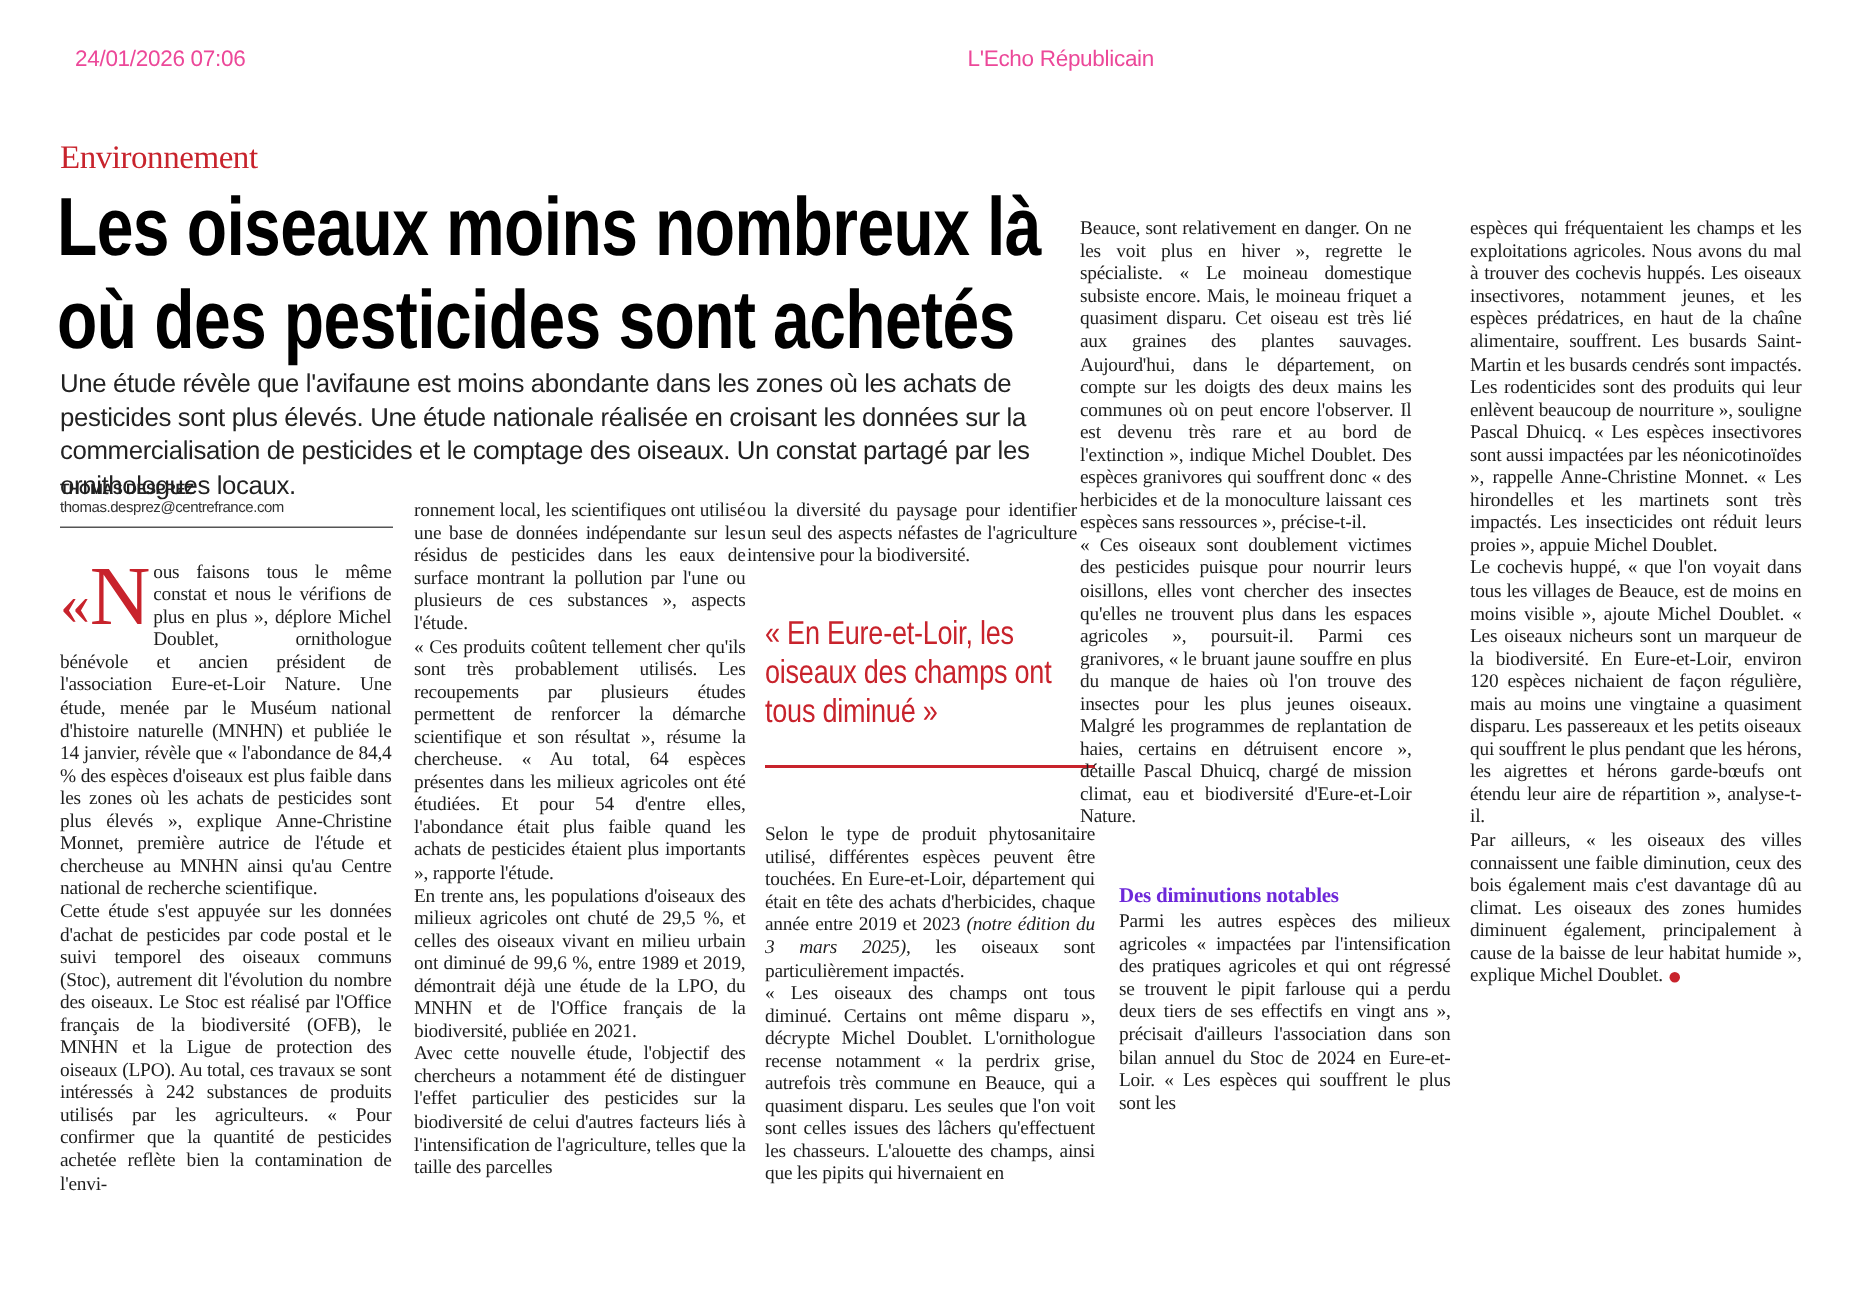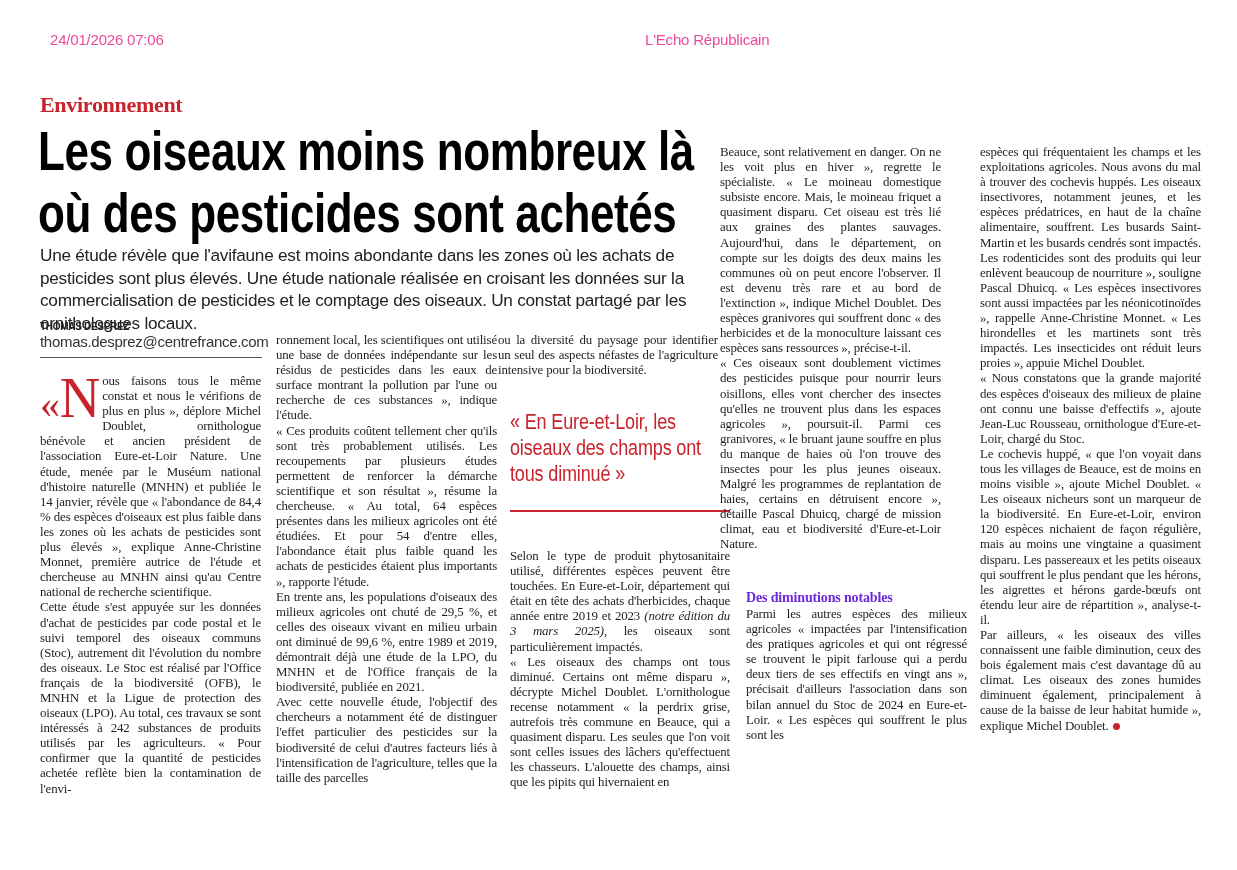--- a/index.html
+++ b/index.html
@@ -1,25 +1,25 @@
 <!DOCTYPE html>
 <html><head>
 <meta charset="utf-8">
 <style>
   html, body { margin:0; padding:0; background:#ffffff; }
   body { width:1237px; height:870px; position:relative; overflow:hidden; color:#1a1a1a; }
   .hdr { position:absolute; top:31px; font-family:"Liberation Sans", sans-serif; font-size:15px; color:#ec4899; letter-spacing:-0.2px; }
   .hdr-date { left:50px; }
   .hdr-pub { left:645px; }
-  .rubric { position:absolute; left:40px; top:92px; font-family:"Liberation Serif", serif; font-weight:bold; font-size:22px; color:#c8232c; letter-spacing:-0.3px; }
+  .rubric { position:absolute; left:40px; top:92px; font-family:"Liberation Serif", serif; font-weight:normal; font-size:22px; color:#c8232c; letter-spacing:-0.3px; }
   .headline { position:absolute; left:38px; top:120px; width:700px; font-family:"Liberation Sans", sans-serif; font-weight:bold; font-size:55px; line-height:62px; color:#000; transform:scaleX(0.80); transform-origin:left top; letter-spacing:-0.5px; white-space:nowrap; }
   .lead { position:absolute; left:40px; top:244px; width:690px; font-family:Liberation Sans, sans-serif; font-size:17.2px; line-height:22.5px; color:#222; letter-spacing:-0.25px; }
   .byline { position:absolute; left:40px; top:321px; width:222px; border-bottom:1px solid #555; padding-bottom:7px; }
   .byline-name { font-family:"Liberation Sans", sans-serif; font-weight:bold; font-size:10px; color:#222; letter-spacing:-0.3px; }
-  .byline-mail { font-family:"Liberation Sans", sans-serif; font-size:15px; color:#333; letter-spacing:-0.3px; margin-top:1px; }
+  .byline-mail { font-family:"Liberation Sans", sans-serif; font-size:10px; color:#333; letter-spacing:-0.3px; margin-top:1px; }
   .col { position:absolute; font-family:"Liberation Serif", serif; font-size:12.9px; line-height:15.1px; color:#1e1e1e; text-align:justify; hyphens:manual; letter-spacing:-0.15px; }
   .col p { margin:0; }
   .c1 { left:40px; top:374px; width:221px; }
   .c2 { left:276px; top:333px; width:221px; }
   .c3 { left:498px; top:333px; width:220px; }
   .c3b { left:510px; top:529px; width:220px;margin-top:20px; }
   .c4 { left:720px; top:145px; width:221px; }
   .c4b { left:746px; top:590px; width:221px; }
   .c5 { left:980px; top:145px; width:221px; }
   .dq { float:left; font-family:"Liberation Serif", serif; color:#c8232c; font-size:40px; line-height:44px; margin-right:2px; margin-top:2px; }
@@ -50,21 +50,21 @@
 </div>
 
 <div class="col c1">
   <p>
     <span class="dq"><span>«</span><span class="big">N</span></span><span>ous faisons tous le même constat et nous le vérifions de plus en plus », déplore Michel Doublet, ornithologue bénévole et ancien président de l'association Eure-et-Loir Nature. Une étude, menée par le Muséum national d'histoire naturelle (MNHN) et publiée le 14 janvier, révèle que « l'abondance de 84,4 % des espèces d'oiseaux est plus faible dans les zones où les achats de pesticides sont plus élevés », explique Anne-Christine Monnet, première autrice de l'étude et chercheuse au MNHN ainsi qu'au Centre national de recherche scientifique.</span>
   </p>
   <p>Cette étude s'est appuyée sur les données d'achat de pesticides par code postal et le suivi temporel des oiseaux communs (Stoc), autrement dit l'évolution du nombre des oiseaux. Le Stoc est réalisé par l'Office français de la biodiversité (OFB), le MNHN et la Ligue de protection des oiseaux (LPO). Au total, ces travaux se sont intéressés à 242 substances de produits utilisés par les agriculteurs. « Pour confirmer que la quantité de pesticides achetée reflète bien la contamination de l'envi-</p>
 </div>
 
 <div class="col c2">
-  <p>ronnement local, les scientifiques ont utilisé une base de données indépendante sur les résidus de pesticides dans les eaux de surface montrant la pollution par l'une ou recherche de ces substances », indique l'étude.</p>
+  <p>ronnement local, les scientifiques ont utilisé une base de données indépendante sur les résidus de pesticides dans les eaux de surface montrant la pollution par l'une ou plusieurs de ces substances », aspects l'étude.</p>
   <p>« Ces produits coûtent tellement cher qu'ils sont très probablement utilisés. Les recoupements par plusieurs études permettent de renforcer la démarche scientifique et son résultat », résume la chercheuse. « Au total, 64 espèces présentes dans les milieux agricoles ont été étudiées. Et pour 54 d'entre elles, l'abondance était plus faible quand les achats de pesticides étaient plus importants », rapporte l'étude.</p>
   <p>En trente ans, les populations d'oiseaux des milieux agricoles ont chuté de 29,5 %, et celles des oiseaux vivant en milieu urbain ont diminué de 99,6 %, entre 1989 et 2019, démontrait déjà une étude de la LPO, du MNHN et de l'Office français de la biodiversité, publiée en 2021.</p>
   <p>Avec cette nouvelle étude, l'objectif des chercheurs a notamment été de distinguer l'effet particulier des pesticides sur la biodiversité de celui d'autres facteurs liés à l'intensification de l'agriculture, telles que la taille des parcelles</p>
 </div>
 
 <div class="col c3">
   <p>ou la diversité du paysage pour identifier un seul des aspects néfastes de l'agriculture intensive pour la biodiversité.</p>
 </div>
 
 <div class="pullquote">« En Eure-et-Loir, les oiseaux des champs ont tous diminué »</div>
@@ -80,16 +80,15 @@
   <p>« Ces oiseaux sont doublement victimes des pesticides puisque pour nourrir leurs oisillons, elles vont chercher des insectes qu'elles ne trouvent plus dans les espaces agricoles », poursuit-il. Parmi ces granivores, « le bruant jaune souffre en plus du manque de haies où l'on trouve des insectes pour les plus jeunes oiseaux. Malgré les programmes de replantation de haies, certains en détruisent encore », détaille Pascal Dhuicq, chargé de mission climat, eau et biodiversité d'Eure-et-Loir Nature.</p>
 </div>
 
 <div class="col c4b">
   <div class="subhead">Des diminutions notables</div>
   <p>Parmi les autres espèces des milieux agricoles « impactées par l'intensification des pratiques agricoles et qui ont régressé se trouvent le pipit farlouse qui a perdu deux tiers de ses effectifs en vingt ans », précisait d'ailleurs l'association dans son bilan annuel du Stoc de 2024 en Eure-et-Loir. « Les espèces qui souffrent le plus sont les</p>
 </div>
 
 <div class="col c5">
   <p>espèces qui fréquentaient les champs et les exploitations agricoles. Nous avons du mal à trouver des cochevis huppés. Les oiseaux insectivores, notamment jeunes, et les espèces prédatrices, en haut de la chaîne alimentaire, souffrent. Les busards Saint-Martin et les busards cendrés sont impactés. Les rodenticides sont des produits qui leur enlèvent beaucoup de nourriture », souligne Pascal Dhuicq. « Les espèces insectivores sont aussi impactées par les néonicotinoïdes », rappelle Anne-Christine Monnet. « Les hirondelles et les martinets sont très impactés. Les insecticides ont réduit leurs proies », appuie Michel Doublet.</p>
-  <p>« Nous constatons que la grande majorité des espèces d'oiseaux des milieux de plaine ont connu une baisse d'effectifs », ajoute Jean-Luc Rousseau, ornithologue d'Eure-et-Loir, chargé du Stoc.</p>
   <p>Le cochevis huppé, « que l'on voyait dans tous les villages de Beauce, est de moins en moins visible », ajoute Michel Doublet. « Les oiseaux nicheurs sont un marqueur de la biodiversité. En Eure-et-Loir, environ 120 espèces nichaient de façon régulière, mais au moins une vingtaine a quasiment disparu. Les passereaux et les petits oiseaux qui souffrent le plus pendant que les hérons, les aigrettes et hérons garde-bœufs ont étendu leur aire de répartition », analyse-t-il.</p>
   <p><span>Par ailleurs, « les oiseaux des villes connaissent une faible diminution, ceux des bois également mais c'est davantage dû au climat. Les oiseaux des zones humides diminuent également, principalement à cause de la baisse de leur habitat humide », explique Michel Doublet.</span><span class="enddot"></span></p>
 </div>
 
 </body></html>

